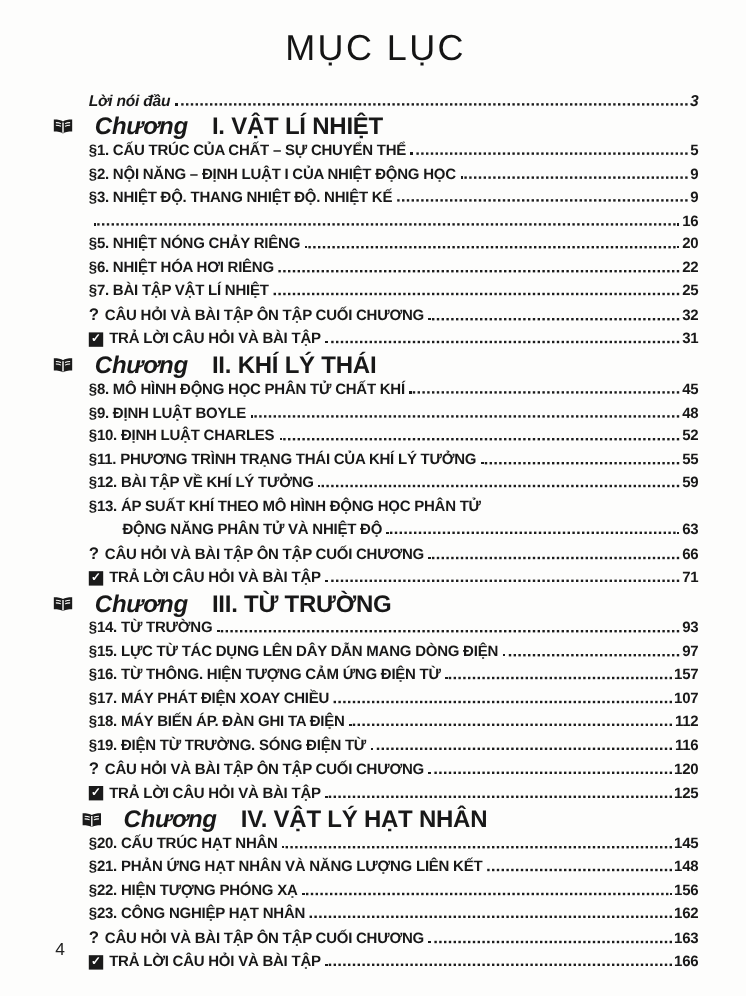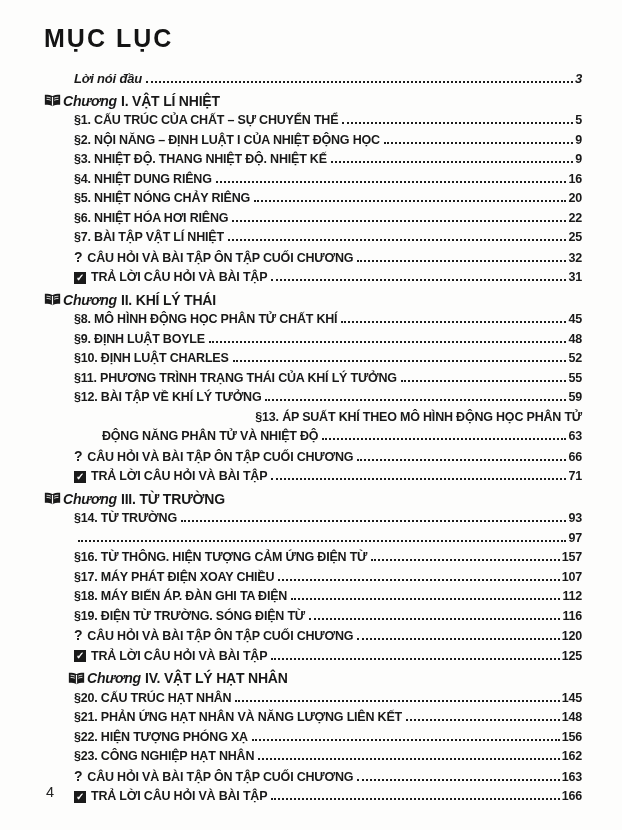--- a/index.html
+++ b/index.html
@@ -7,44 +7,45 @@
     position:relative;
     width:622px;height:830px;
     background:#fdfdfc;
     font-family:"Liberation Sans",sans-serif;
     color:#181818;
     overflow:hidden;
     box-sizing:border-box;
   }
   .inner{padding:14px 40px 0 44px;}
   h1{
-    font-size:25px;
-    font-weight:700;
+    text-align:center;
+    font-size:30px;
+    font-weight:400;
     letter-spacing:2px;
     margin:10px 0 16px 0;
     color:#141414;
   }
   .row{
     display:flex;
     align-items:baseline;
     min-height:19.5px;
     line-height:19.5px;
     font-size:12.5px;
     font-weight:700;
     letter-spacing:-0.2px;
     white-space:nowrap;
   }
-  .entry{padding-left:30px;justify-content:flex-end;}
+  .entry{padding-left:30px;}
   .cont{padding-left:58px;}
   .preface{padding-left:30px;font-style:italic;font-size:13px;justify-content:flex-end;}
   .chapter{
-    font-size:14px;
+    font-size:20px;
     margin-top:3px;
     align-items:center;
-    gap:2px;
+    gap:18px;
     font-weight:800;
     text-align:right;
   }
   .chapter.indent{padding-left:24px;}
   .ch-prefix{font-style:italic;margin-right:2px;}
   .dots{
     flex:1 1 auto;
     border-bottom:2px dotted #1c1c1c;
     margin:0 2px 3px 4px;
     min-width:10px;
@@ -123,21 +124,20 @@
 
   <div class="row entry">
 
     <span class="label">§3. NHIỆT ĐỘ. THANG NHIỆT ĐỘ. NHIỆT KẾ</span>
     <span class="dots"></span>
     <span class="pg">9</span>
   </div>
 
   <div class="row entry">
 
-    <span class="label">§4. NHIỆT DUNG RIÊNG</span>
     <span class="dots"></span>
     <span class="pg">16</span>
   </div>
 
   <div class="row entry">
 
     <span class="label">§5. NHIỆT NÓNG CHẢY RIÊNG</span>
     <span class="dots"></span>
     <span class="pg">20</span>
   </div>
@@ -258,20 +258,21 @@
 
   <div class="row entry">
 
     <span class="label">§14. TỪ TRƯỜNG</span>
     <span class="dots"></span>
     <span class="pg">93</span>
   </div>
 
   <div class="row entry">
 
+    <span class="label">§15. LỰC TỪ TÁC DỤNG LÊN DÂY DẪN MANG DÒNG ĐIỆN</span>
     <span class="dots"></span>
     <span class="pg">97</span>
   </div>
 
   <div class="row entry">
 
     <span class="label">§16. TỪ THÔNG. HIỆN TƯỢNG CẢM ỨNG ĐIỆN TỪ</span>
     <span class="dots"></span>
     <span class="pg">157</span>
   </div>

